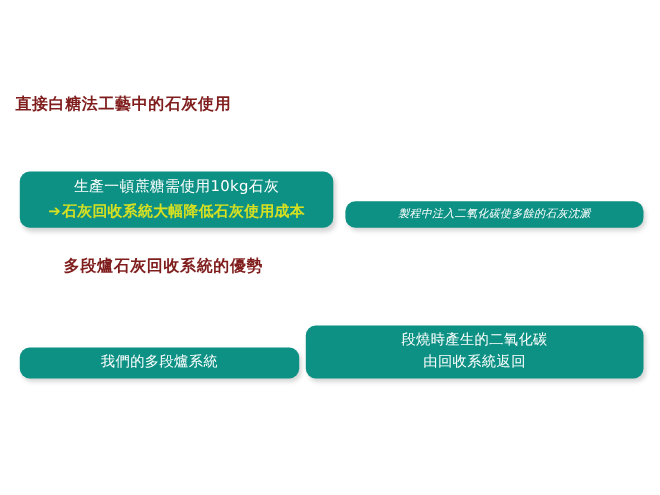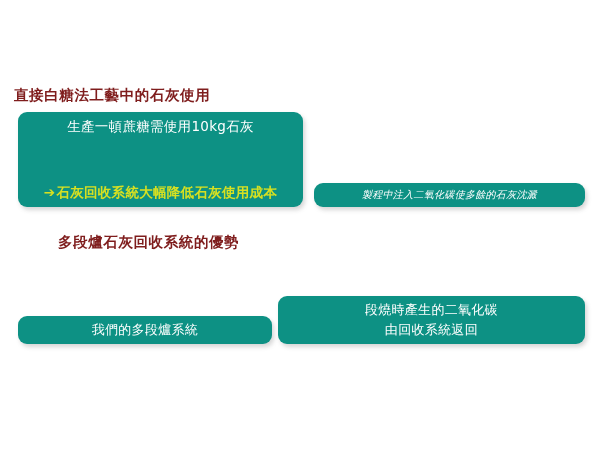--- a/index.html
+++ b/index.html
@@ -85,21 +85,20 @@
     font-weight: 500;
     width: 100%;
   }
   .card-text .line {
     display: block;
     white-space: nowrap;
   }
   .card-text .line.highlight {
     color: #d7e021;
     font-weight: 700;
-    margin-top: 44px;
   }
   .arrow-icon {
     display: inline-block;
     color: #d7e021;
     font-weight: 700;
     margin-right: 1px;
   }
 
   .row-2 .card-text { font-size: 13px; line-height: 1.55; }
   .row-1 .card-right .card-text { font-size: 10px; font-style: italic; }

